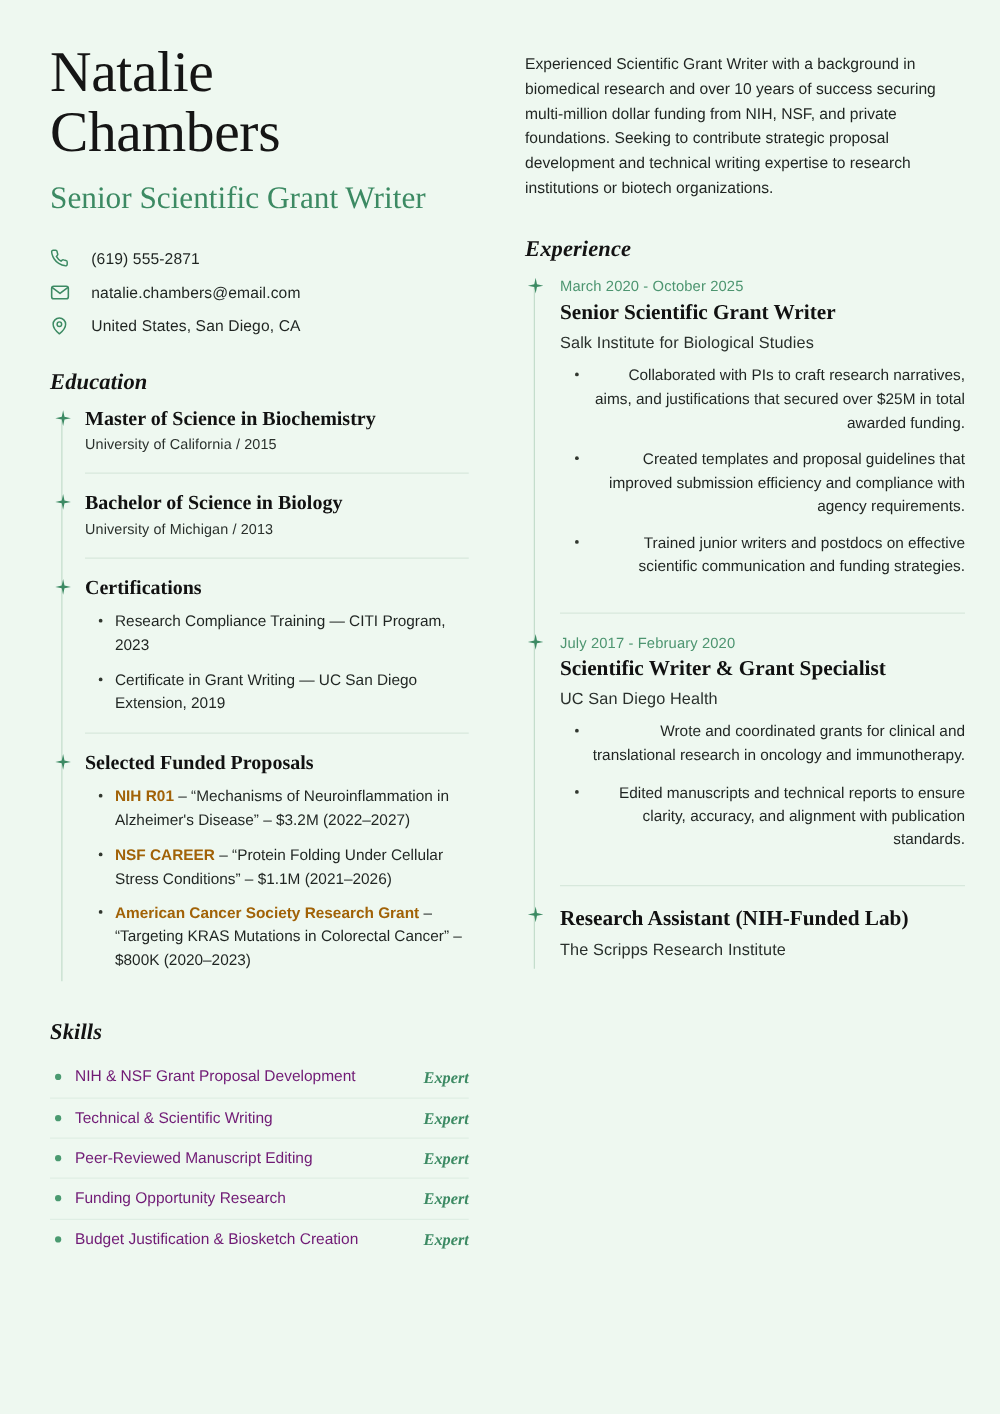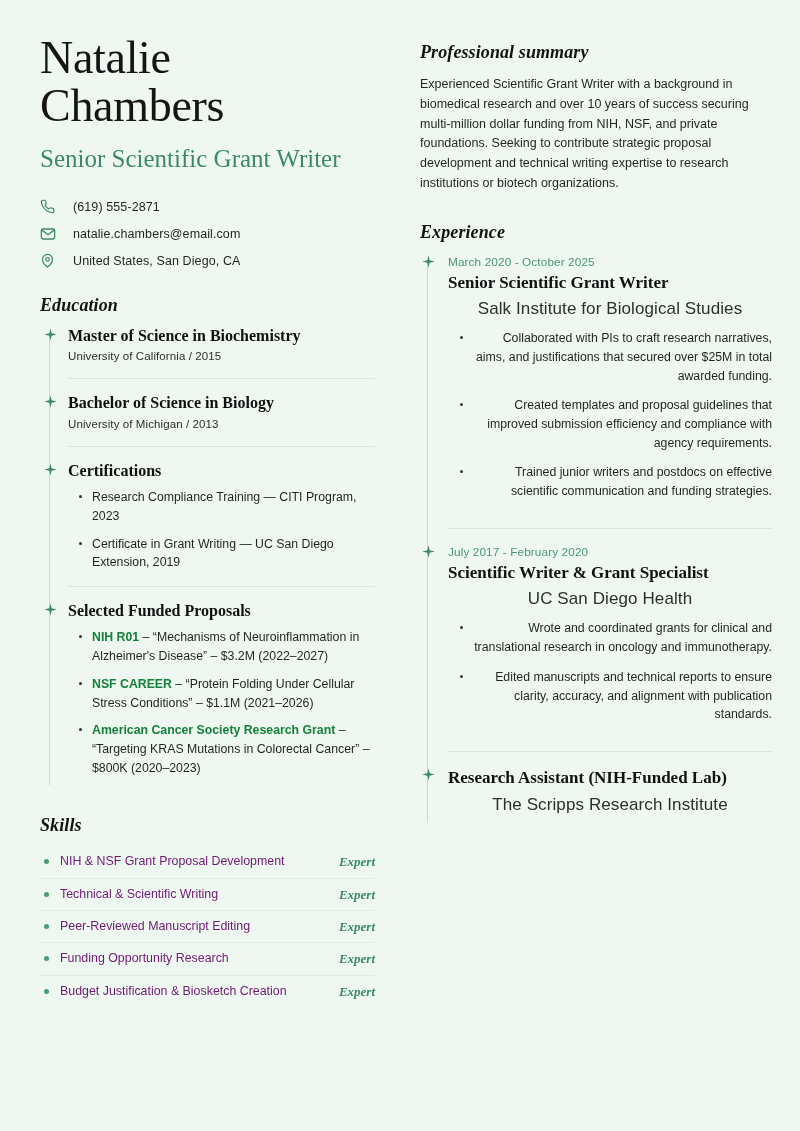--- a/index.html
+++ b/index.html
@@ -162,21 +162,21 @@
   ul.bul li::before {
     content: "";
     position: absolute;
     left: -11px;
     top: 7px;
     width: 3px;
     height: 3px;
     border-radius: 50%;
     background: #31372f;
   }
-  ul.bul li b { font-weight: 700; color: #15803d; margin-top: 11px; }
+  ul.bul li b { font-weight: 700; color: #a16207; margin-top: 11px; }
 
   
   .skills-wrap { margin-top: 4px; }
   .skill-row {
     display: flex;
     align-items: flex-start;
     justify-content: space-between;
     padding: 7px 0 7px 0;
     border-bottom: 1px solid #dfeee4;
   }
@@ -222,21 +222,21 @@
     color: #4d9570;
     margin: 0 0 4px 0;
     letter-spacing: 0.1px;
   }
   .col-right .rail { padding-left: 26px; margin-left: 2px; }
   .col-right .rail::before { left: 5px; top: 8px; bottom: 10px; }
   .col-right .rail-item .star { left: -26px; top: 0px; }
   .col-right .rail-item { padding-bottom: 16px; }
   .col-right .rail-divider { margin-bottom: 16px; }
   .col-right .entry-title { font-size: 17px; margin-bottom: 6px; }
-  .col-right .entry-sub { font-size: 17px; text-align: center; }
+  .col-right .entry-sub { font-size: 13px; }
   .col-right ul.bul { padding-left: 24px; margin-top: 10px; }
   .col-right ul.bul li { margin-bottom: 11px; text-align: right; }
   .col-right ul.bul li::before { left: -12px; }
 </style>
 </head>
 <body>
 
 <div class="page">
 
   <div class="col-left">
@@ -379,21 +379,20 @@
         </div>
         <span class="skill-level">Expert</span>
       </div>
 
     </div>
 
   </div>
 
   <div class="col-right">
 
-    <div class="section-head right-head">Professional summary</div>
     <p class="summary-text">Experienced Scientific Grant Writer with a background in biomedical research and over 10 years of success securing multi-million dollar funding from NIH, NSF, and private foundations. Seeking to contribute strategic proposal development and technical writing expertise to research institutions or biotech organizations.</p>
 
     <div class="section-head right-head">Experience</div>
 
     <div class="rail">
 
       <div class="rail-item">
         <span class="star">
           <svg width="13" height="13" viewBox="0 0 24 24">
               <path d="M12 0.5 14 9.8 23.5 12 14 14.2 12 23.5 10 14.2 0.5 12 10 9.8z" fill="#3c8a63"></path>

